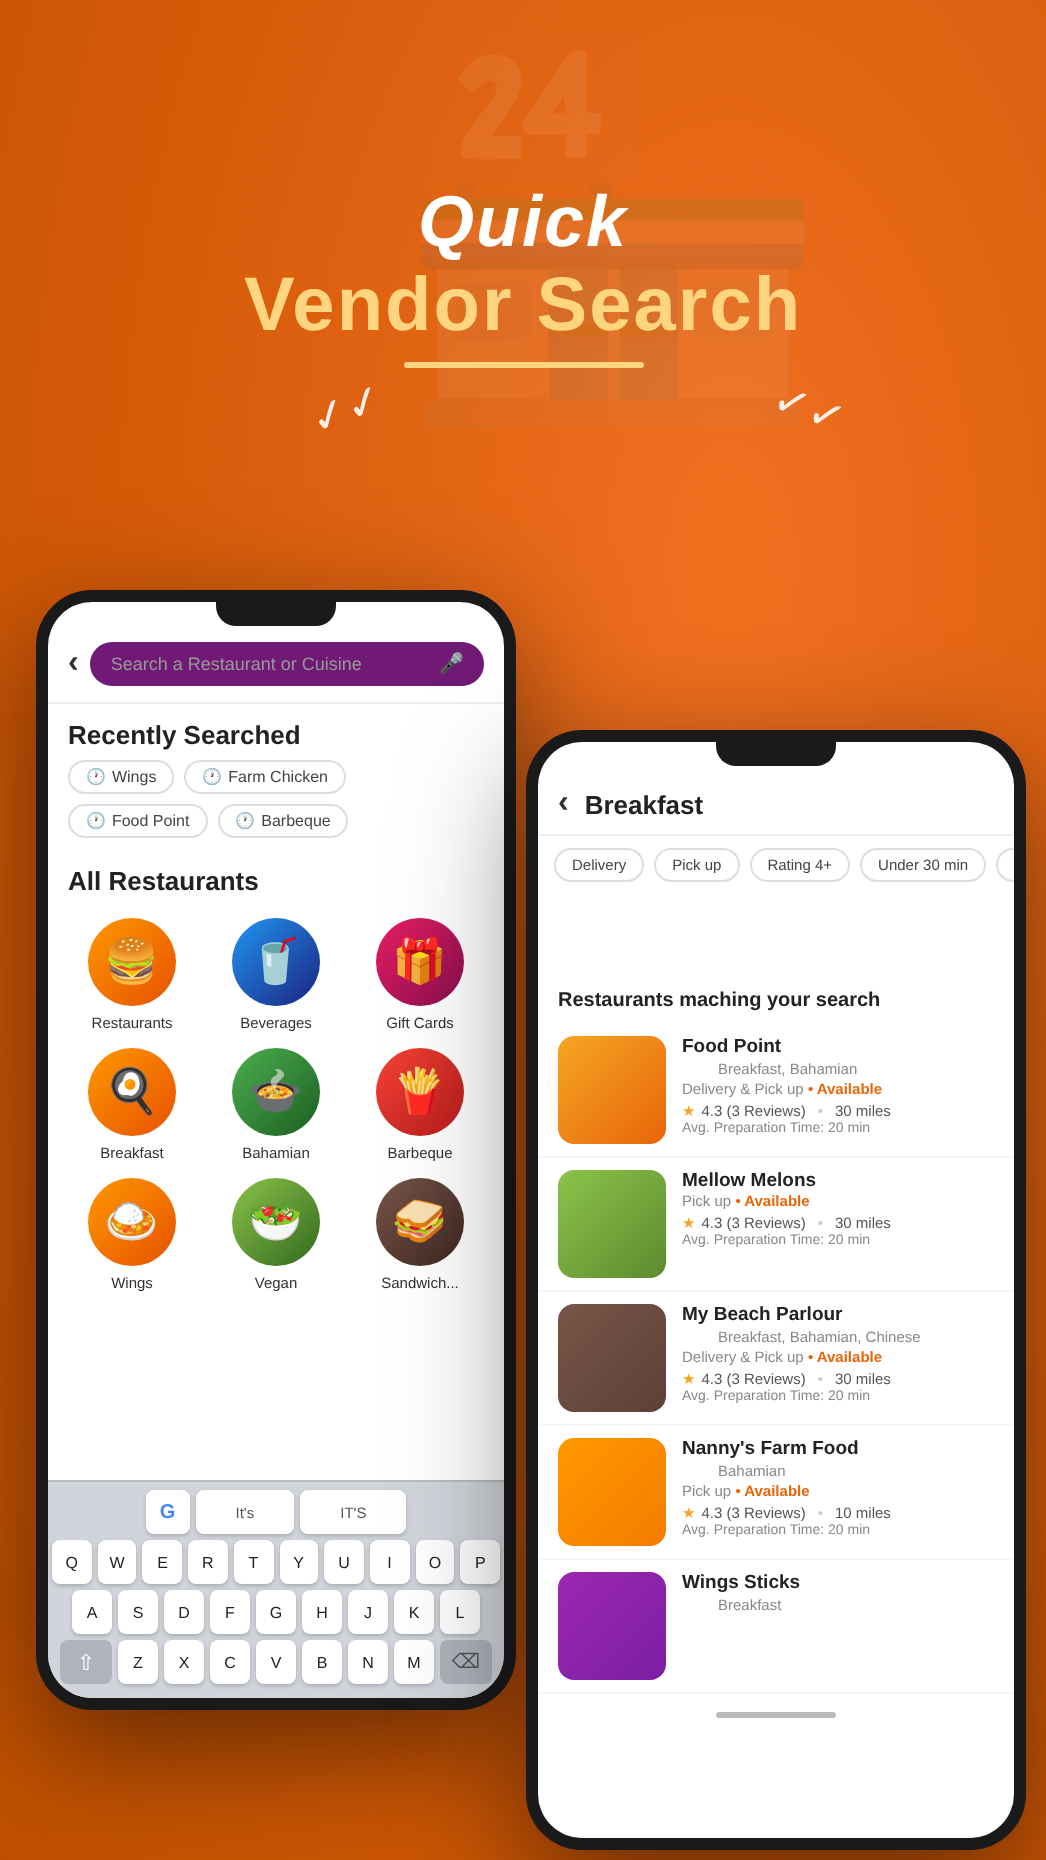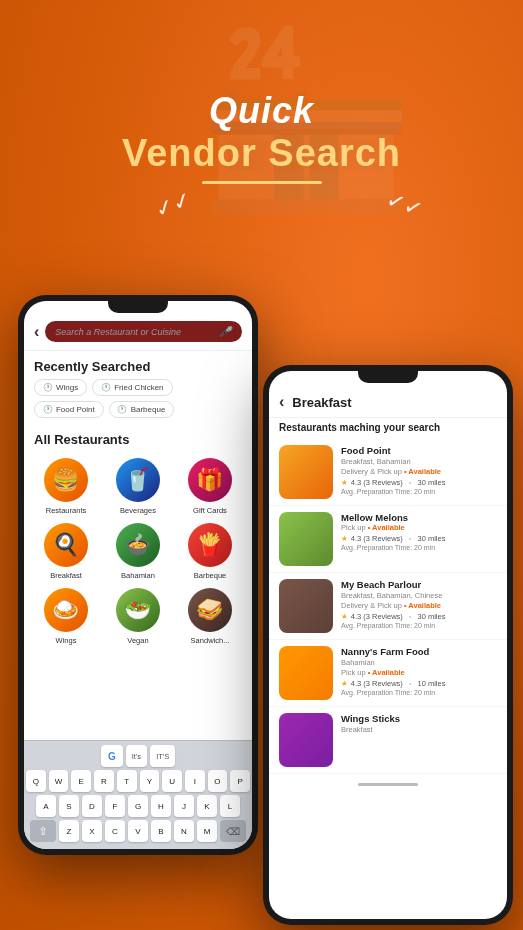--- a/index.html
+++ b/index.html
@@ -120,29 +120,28 @@
       border-bottom: 1px solid #f0f0f0;
       gap: 6px;
     }
     .search-back {
       color: #333;
       font-size: 16px;
       font-weight: bold;
     }
     .search-input-area {
       flex: 1;
-      background: #7f1d1d;
+      background: #701a75;
       border-radius: 20px;
       padding: 5px 10px;
       font-size: 9px;
       color: #999;
       display: flex;
       align-items: center;
       justify-content: space-between;
-      font-style: italic;
     }
     .mic-icon { font-size: 10px; color: #E8650A; }
 
     
     .section-title {
       font-size: 13px;
       font-weight: 700;
       color: #222;
       padding: 8px 10px 5px;
     }
@@ -231,21 +230,21 @@
       align-items: center;
       justify-content: center;
       font-size: 10px;
       font-weight: 700;
       color: #4285F4;
       box-shadow: 0 1px 2px rgba(0,0,0,0.2);
     }
     .key-its {
       background: #fff;
       border-radius: 4px;
-      padding: 0 6px;
+      padding: 0 20px;
       height: 22px;
       display: flex;
       align-items: center;
       justify-content: center;
       font-size: 7.5px;
       color: #555;
       box-shadow: 0 1px 2px rgba(0,0,0,0.2);
     }
     .key-shift {
       background: #aeb3bc;
@@ -325,20 +324,21 @@
       white-space: nowrap;
       background: #fff;
     }
 
     
     .results-section-title {
       font-size: 10px;
       font-weight: 700;
       color: #222;
       padding: 4px 10px 6px;
+      margin-top: 44px;
     }
 
     
     .restaurant-card {
       display: flex;
       padding: 6px 10px;
       gap: 8px;
       border-bottom: 1px solid #f5f5f5;
     }
     .rest-img {
@@ -358,21 +358,21 @@
       flex: 1;
     }
     .rest-name {
       font-size: 9.5px;
       font-weight: 700;
       color: #222;
     }
     .rest-cuisine {
       font-size: 7.5px;
       color: #888;
-      margin: 1px 0;
+      margin: 1px 18px;
     }
     .rest-delivery {
       font-size: 7.5px;
       color: #888;
     }
     .rest-available {
       color: #E8650A;
       font-weight: 600;
     }
     .rest-rating {
@@ -457,21 +457,21 @@
       </div>
 
       <div class="section-title">Recently Searched</div>
       <div class="tags-row">
         <div class="tag">
           <span class="tag-icon">🕐</span>
           <span>Wings</span>
         </div>
         <div class="tag">
           <span class="tag-icon">🕐</span>
-          <span>Fried Chicken</span>
+          <span>Farm Chicken</span>
         </div>
         <div class="tag">
           <span class="tag-icon">🕐</span>
           <span>Food Point</span>
         </div>
         <div class="tag">
           <span class="tag-icon">🕐</span>
           <span>Barbeque</span>
         </div>
       </div>
@@ -568,20 +568,27 @@
   <div class="phone-right">
     <div class="phone-right-inner">
 
       <div class="notch"></div>
 
       <div class="results-header">
         <span class="results-back">‹</span>
         <span class="results-title">Breakfast</span>
       </div>
 
+      <div class="filter-chips">
+        <div class="chip">Delivery</div>
+        <div class="chip">Pick up</div>
+        <div class="chip">Rating 4+</div>
+        <div class="chip">Under 30 min</div>
+        <div class="chip">U...</div>
+      </div>
 
       <div class="results-section-title">Restaurants maching your search</div>
 
       <div>
 
         <div class="restaurant-card">
           <div class="rest-img food-img-1"></div>
           <div class="rest-info">
             <div class="rest-name">Food Point</div>
             <div class="rest-cuisine">Breakfast, Bahamian</div>

